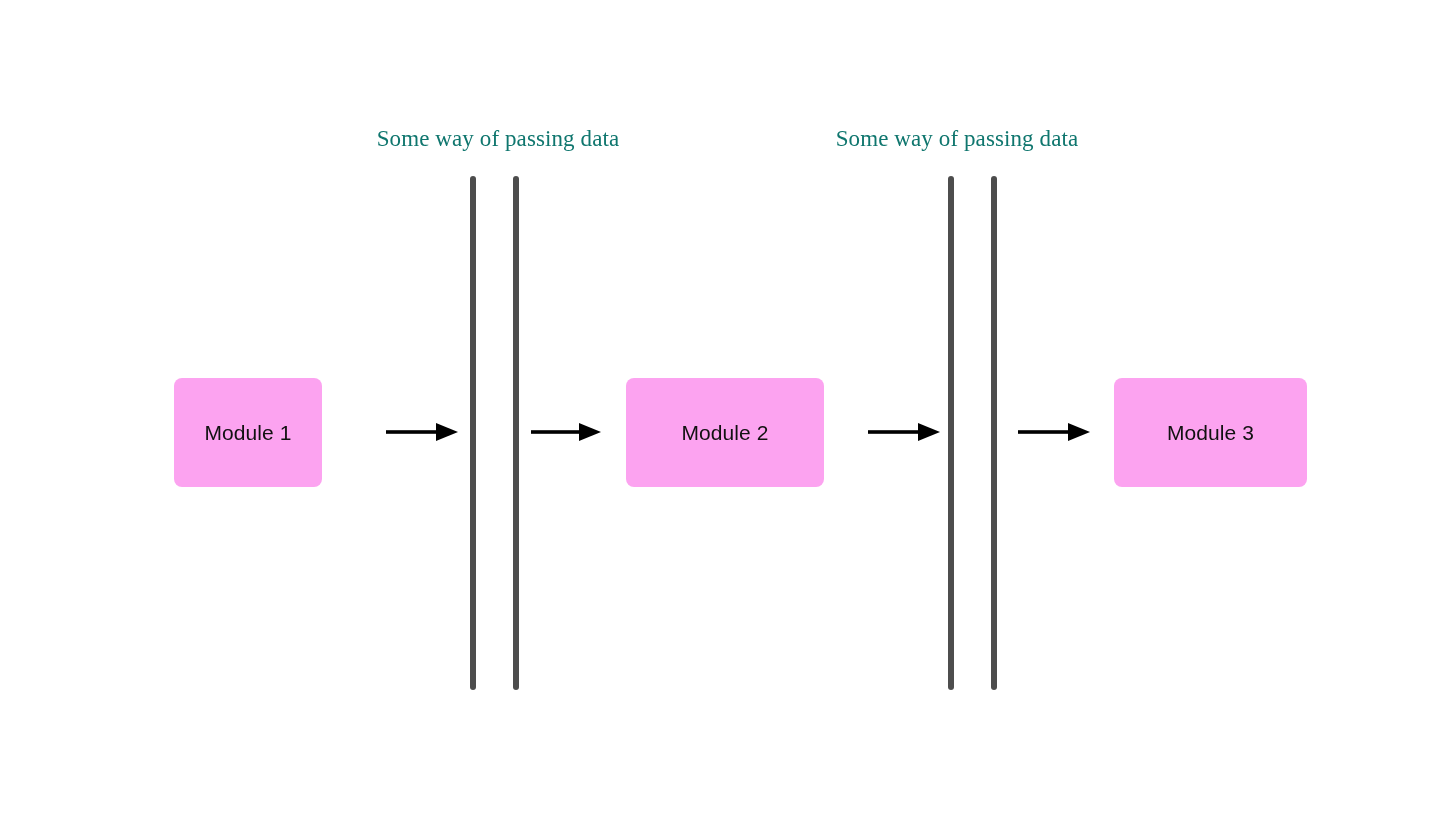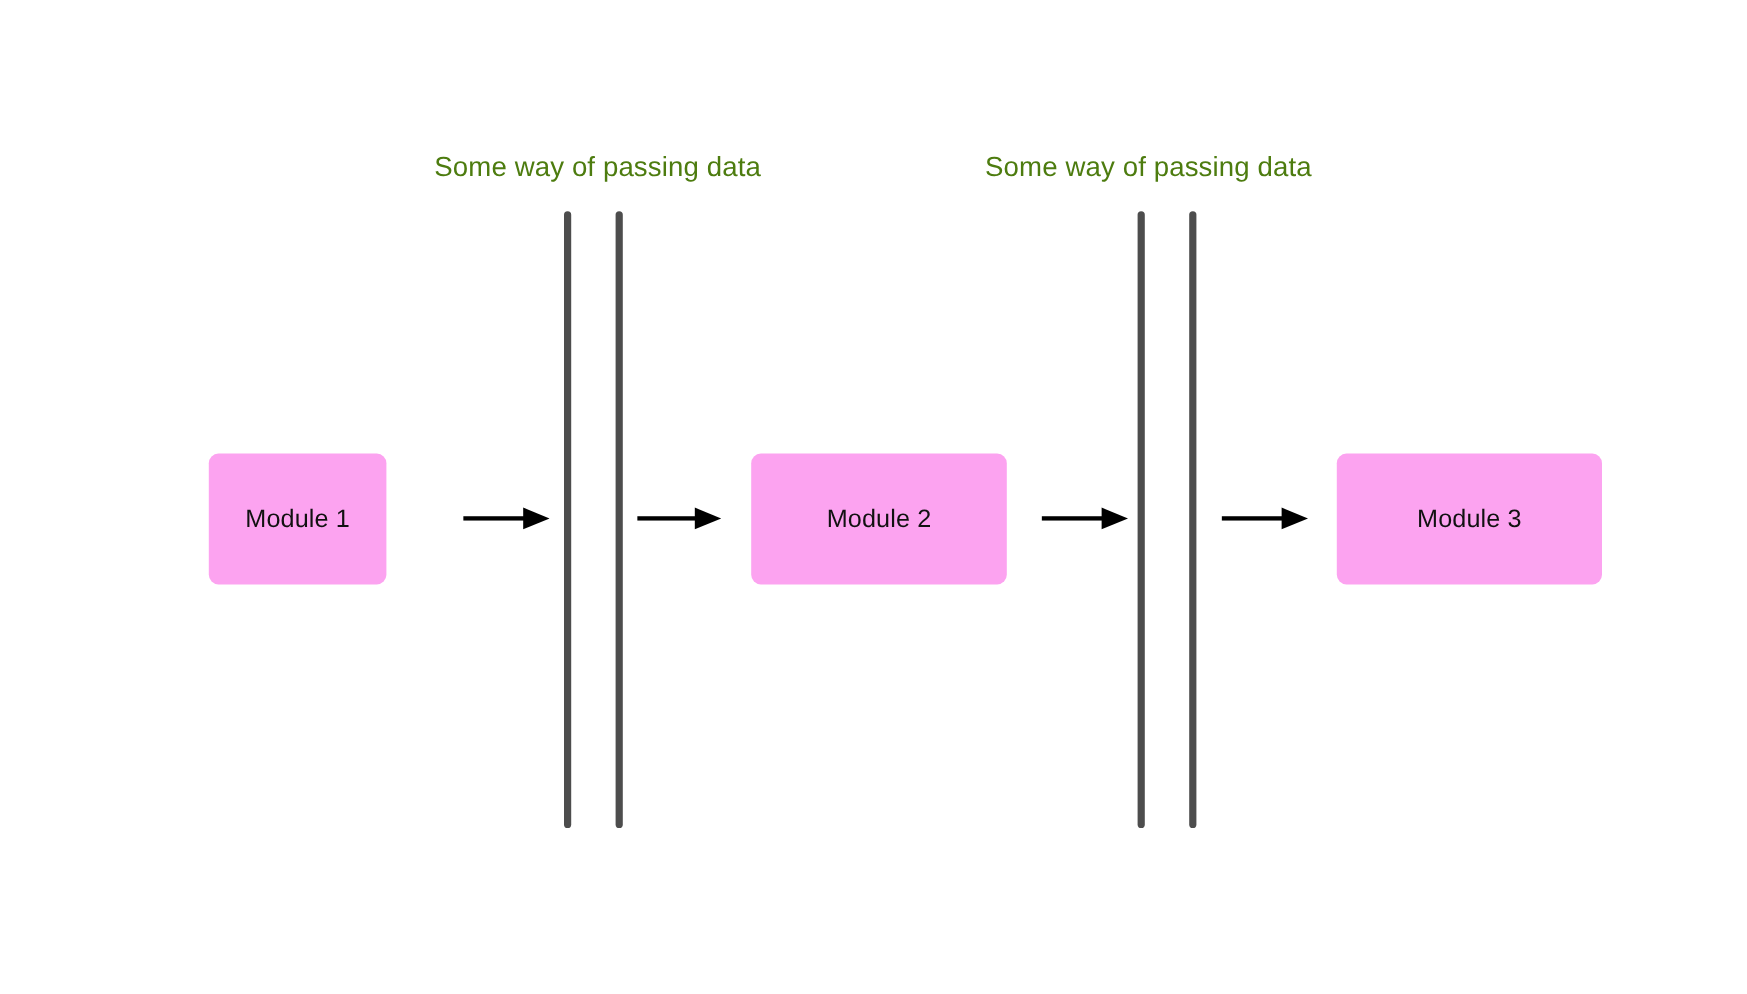--- a/index.html
+++ b/index.html
@@ -33,22 +33,22 @@
     font-family: "Liberation Sans", sans-serif;
     font-size: 21px;
     font-weight: 500;
     letter-spacing: 0.1px;
     color: #111111;
     white-space: nowrap;
     user-select: none;
   }
 
   #module-1 { left: 174px; top: 378px; width: 148px; height: 109px; }
-  #module-2 { left: 626px; top: 378px; width: 213px; height: 109px; }
-  #module-3 { left: 1114px; top: 378px; width: 221px; height: 109px; }
+  #module-2 { left: 626px; top: 378px; width: 198px; height: 109px; }
+  #module-3 { left: 1114px; top: 378px; width: 193px; height: 109px; }
 
   
   .boundary-bar {
     position: absolute;
     top: 176px;
     width: 6px;
     height: 514px;
     background: #4d4d4d;
     border-radius: 3px;
   }
@@ -67,24 +67,24 @@
 
   #arrow-1 { left: 386px; width: 72px; }
   #arrow-2 { left: 531px; width: 70px; }
   #arrow-3 { left: 868px; width: 72px; }
   #arrow-4 { left: 1018px; width: 72px; }
 
   
   .channel-label {
     position: absolute;
     top: 126px;
-    font-family: Liberation Sans, sans-serif;
+    font-family: Liberation Serif, serif;
     font-size: 23px;
     font-weight: 400;
-    color: #4d7c0f;
+    color: #0f766e;
     white-space: nowrap;
     letter-spacing: 0.1px;
     text-align: center;
     user-select: none;
   }
   #label-1 { left: 348px; width: 300px; }
   #label-2 { left: 807px; width: 300px; }
 </style>
 </head>
 <body>

